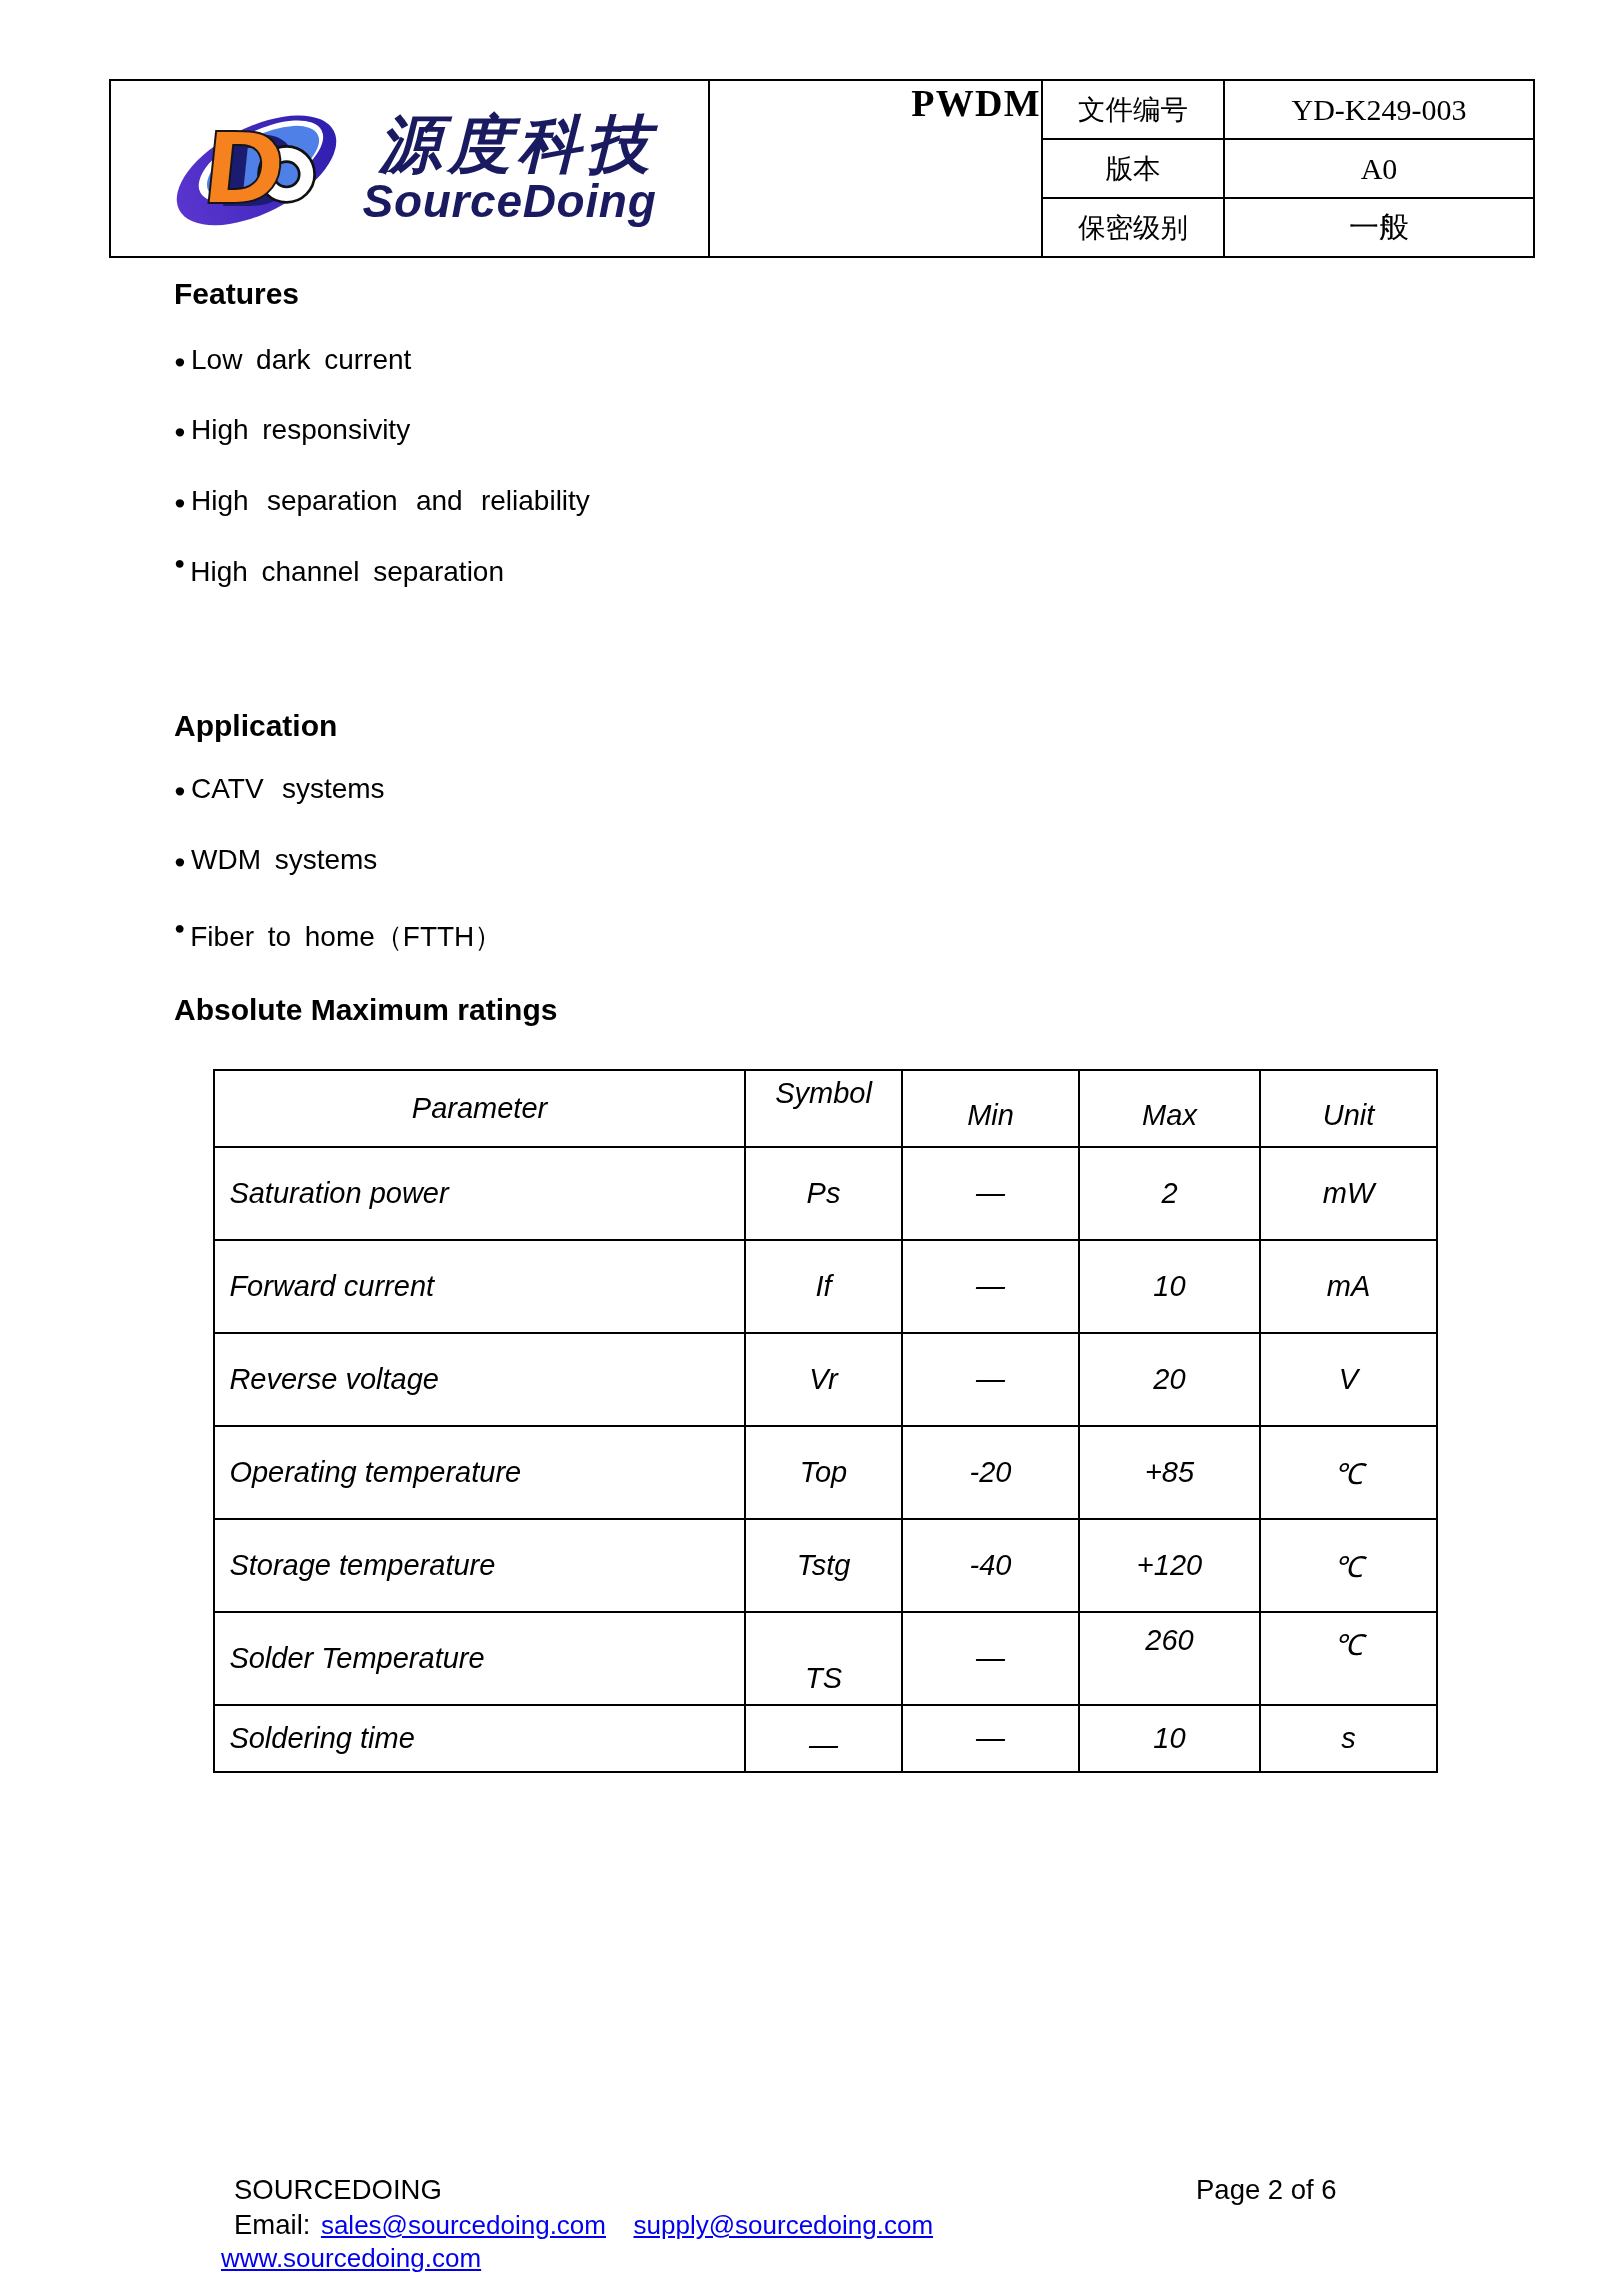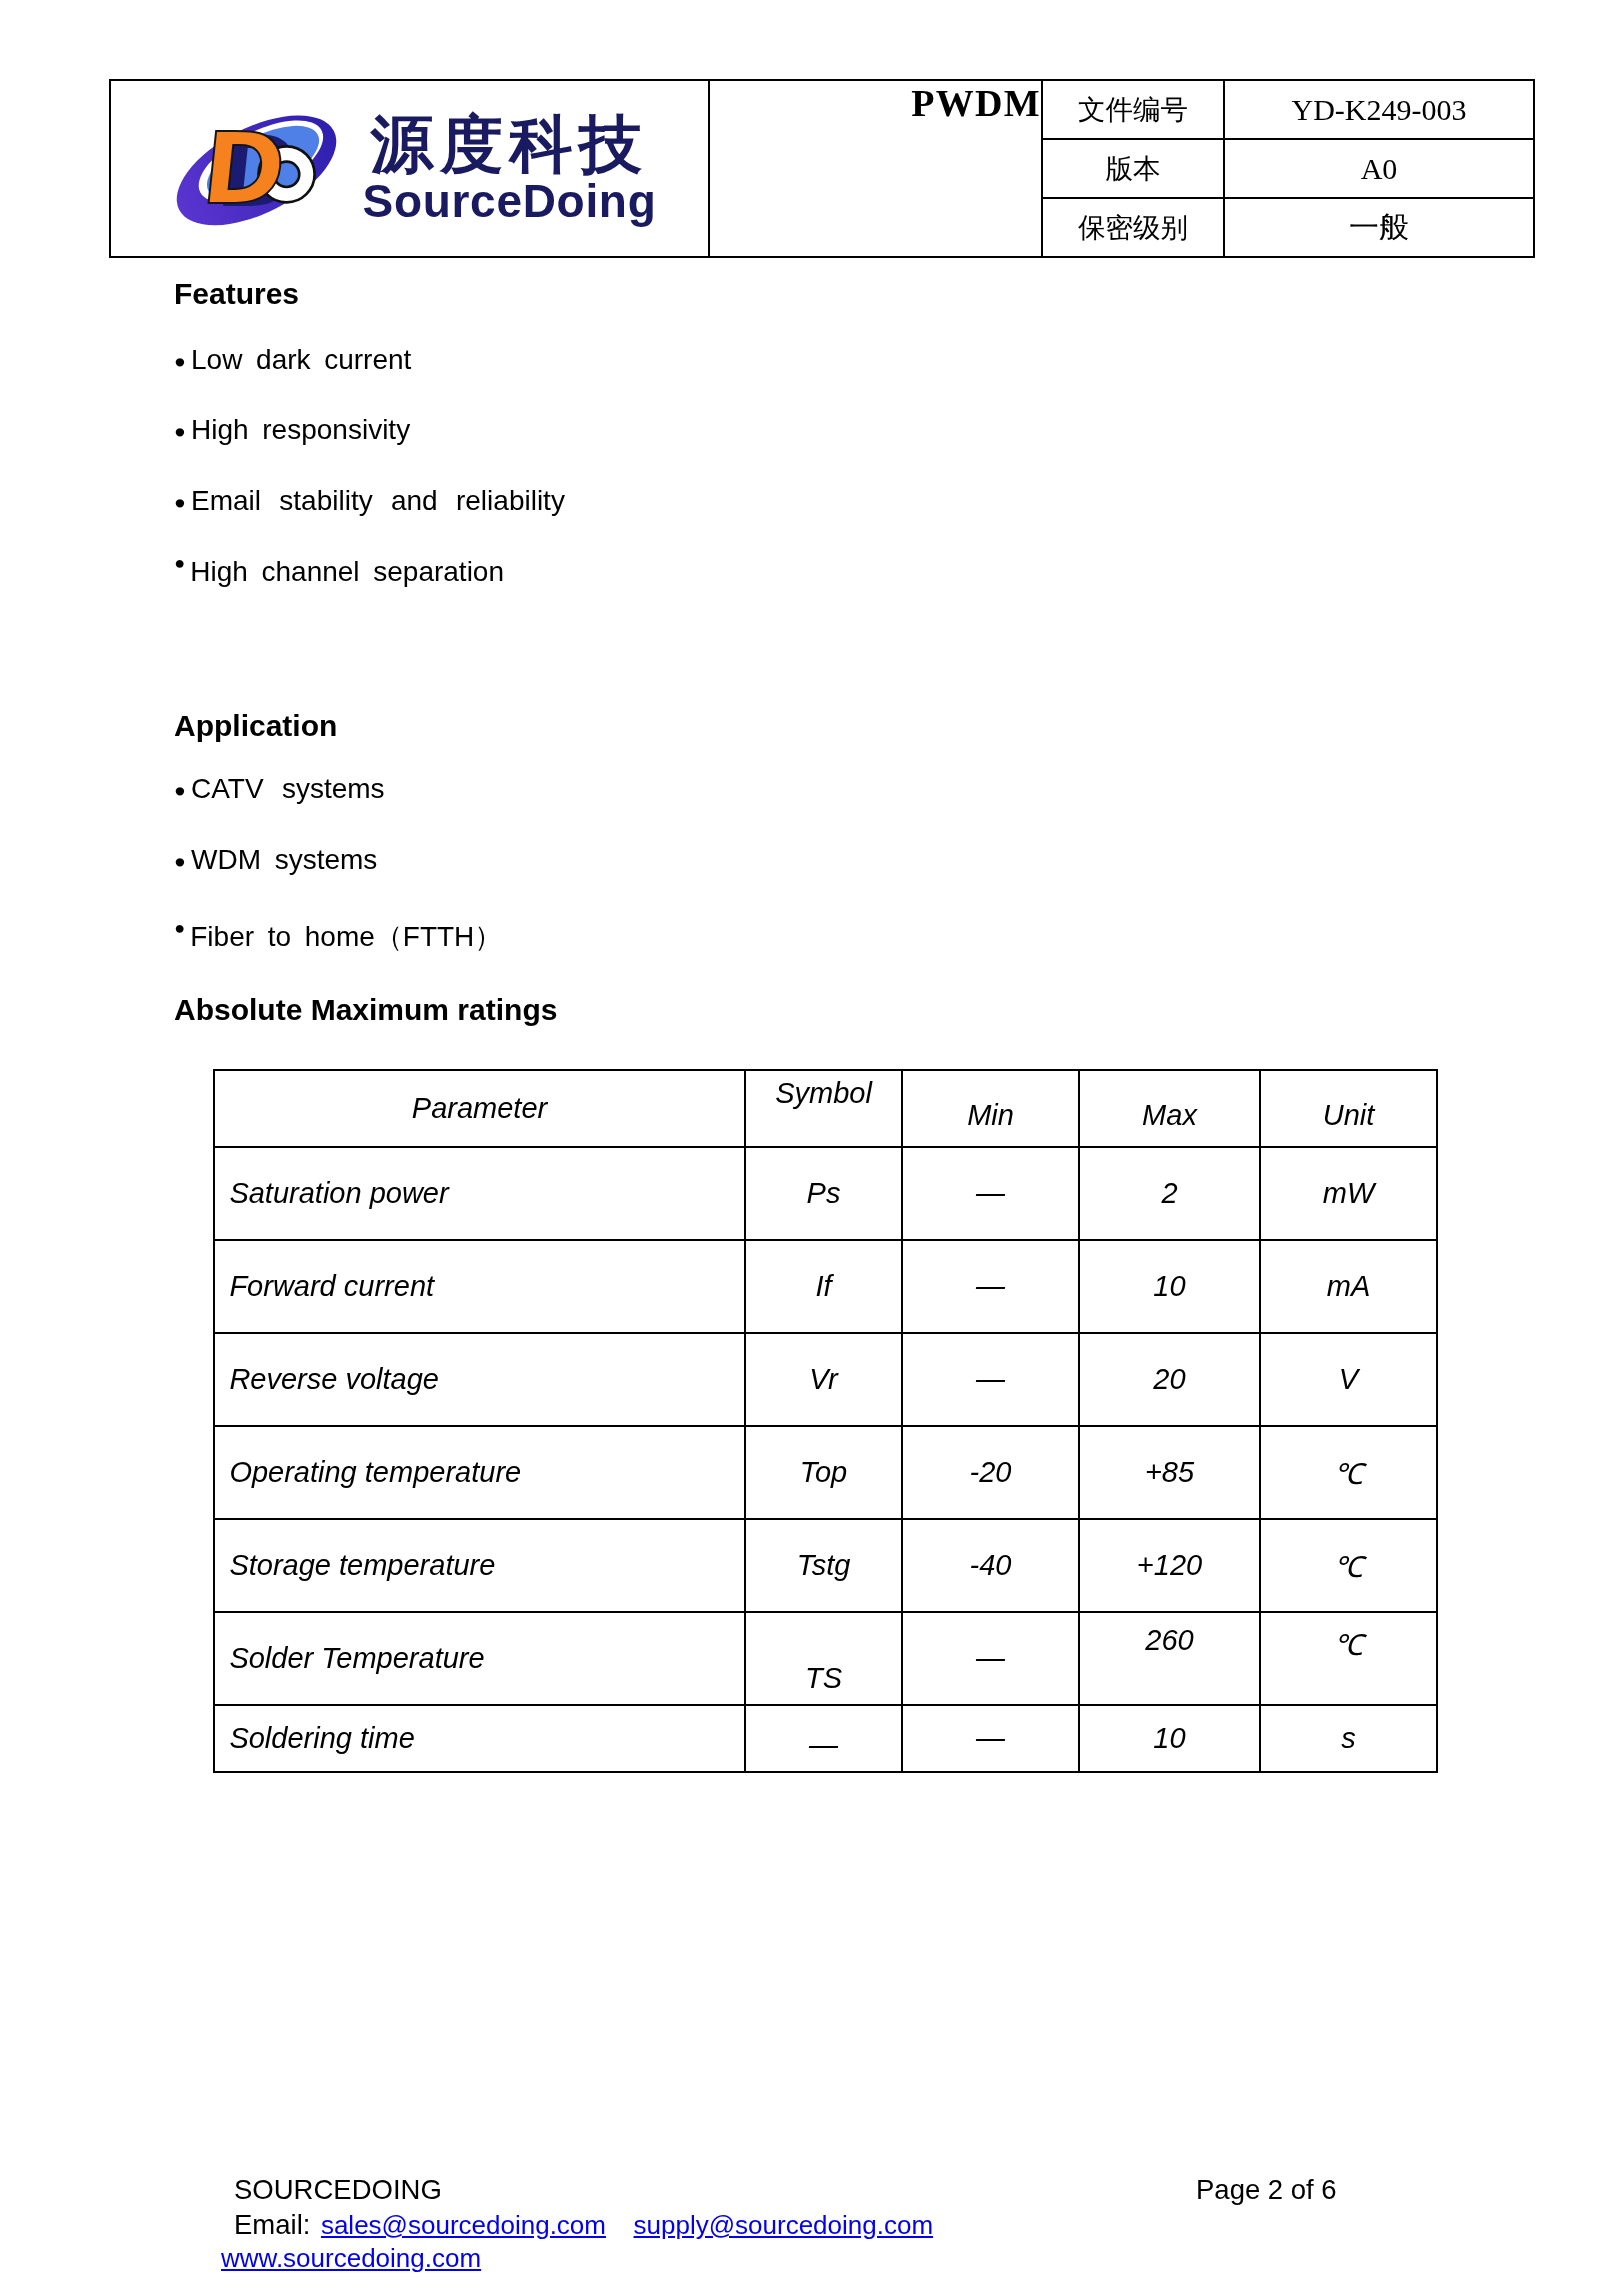--- a/index.html
+++ b/index.html
@@ -16,21 +16,21 @@
   .header-table{
     position:absolute;left:109px;top:79px;
     width:1416px;height:178px;
     border-collapse:collapse;table-layout:fixed;
   }
   .header-table td{border:2.6px solid #000;padding:0;}
   .header-table tr{height:59px;}
   .logo-cell{vertical-align:middle;}
   .logo-wrap{display:flex;align-items:center;justify-content:center;gap:13px;}
   .logo-mark{width:187px;height:128px;flex:0 0 auto;}
-  .logo-text{display:flex;flex-direction:column;align-items:center;}
+  .logo-text{display:flex;flex-direction:column;align-items:flex-end;font-style:italic;}
   .logo-cn{
     font-family:"DejaVu Sans","Liberation Sans",sans-serif;
     font-size:63px;font-weight:bold;color:#1a1a60;
     letter-spacing:6.5px;line-height:1.0;white-space:nowrap;
   }
   .logo-en{
     font-size:46px;font-weight:bold;color:#1a1a60;
     letter-spacing:0.7px;line-height:1.0;margin-top:2.6px;white-space:nowrap;
   }
   .pwdm-cell{
@@ -148,21 +148,21 @@
 
   <div class="sec-title" style="top:276px">Features</div>
 
   <div class="bullet-row" style="top:342px">
     <span class="bullet">●</span><span class="bullet-text">Low dark current</span>
   </div>
   <div class="bullet-row" style="top:412px">
     <span class="bullet">●</span><span class="bullet-text">High responsivity</span>
   </div>
   <div class="bullet-row" style="top:483px">
-    <span class="bullet">●</span><span class="bullet-text wide">Email stability and reliability</span>
+    <span class="bullet">●</span><span class="bullet-text wide">High separation and reliability</span>
   </div>
   <div class="bullet-row" style="top:554px">
     <span class="bullet raised">●</span><span class="bullet-text">High channel separation</span>
   </div>
 
   <div class="sec-title" style="top:708px">Application</div>
 
   <div class="bullet-row" style="top:771px">
     <span class="bullet">●</span><span class="bullet-text wide">CATV systems</span>
   </div>

